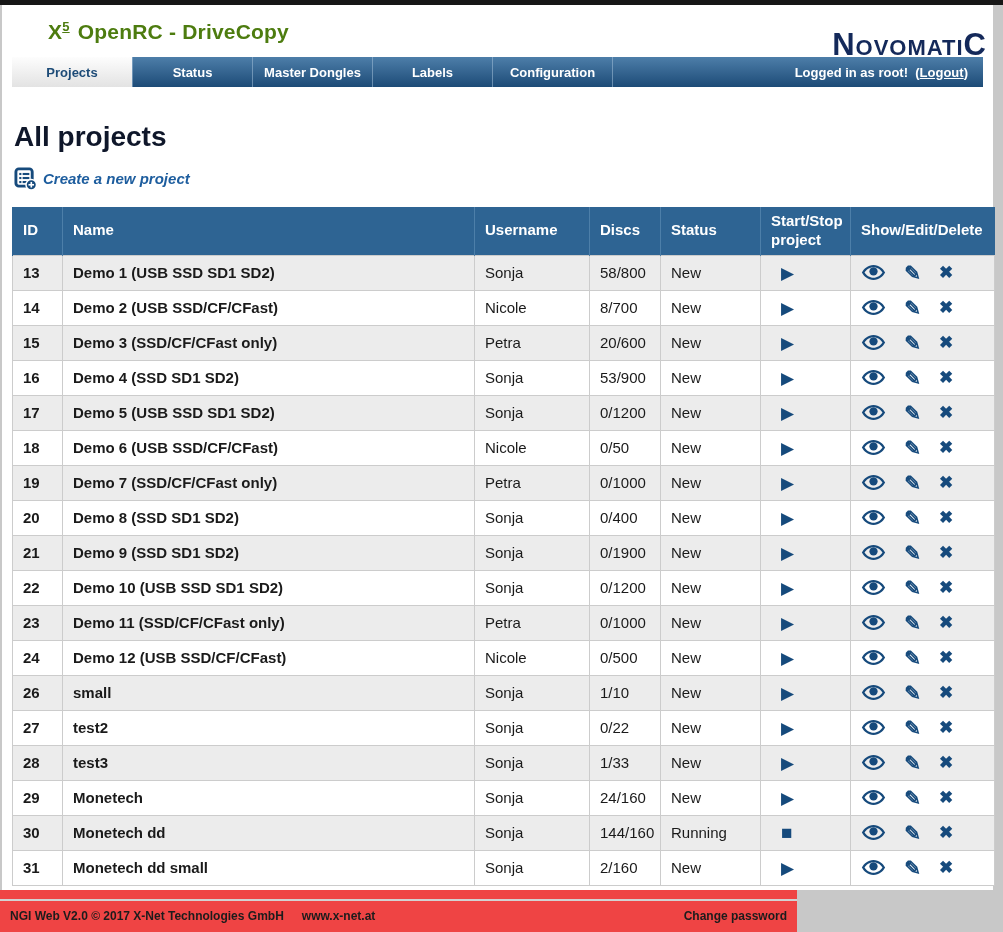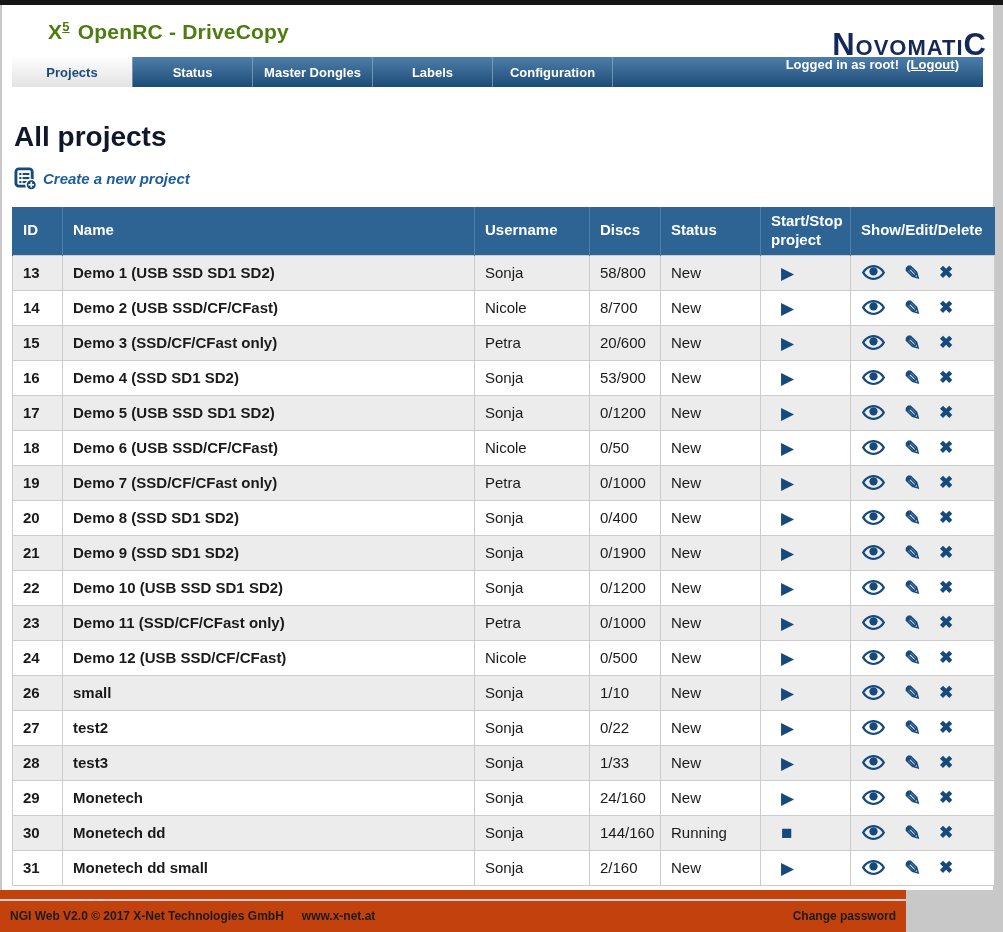--- a/index.html
+++ b/index.html
@@ -15,21 +15,21 @@
   .brand .big { font-size:31px; }
   .brand .small { font-size:22px; }
 
   
   .tabs { display:flex; height:30px; margin:0 10px; background:linear-gradient(#4d7ea9,#1d4b77); }
   .tab { width:120px; display:flex; align-items:center; justify-content:center;
          color:#ffffff; font-size:13px; font-weight:bold; cursor:pointer;
          border-left:1px solid rgba(160,190,215,.55); }
   .tab:first-child { border-left:none; }
   .tab.active { background:linear-gradient(#fdfdfd,#e3e3e3); color:#1d4b77; border-left:none; }
-  .tab-fill { flex:1; display:flex; justify-content:flex-end; padding-right:24px;
+  .tab-fill { flex:1; display:flex; align-items:center; justify-content:flex-end; padding-right:15px;
               color:#fff; font-size:13px; font-weight:bold; border-left:1px solid rgba(160,190,215,.55); }
   .logout { color:#fff; text-decoration:none; }
   .logout u { text-decoration:underline; }
 
   
   h1 { margin:34px 0 14px 12px; font-size:28px; color:#0f172a; }
   .create-row { display:flex; align-items:center; gap:6px; margin-left:12px; }
   .create-link { font-size:15px; font-weight:bold; font-style:italic; color:#1d5d9e; text-decoration:none; cursor:pointer; }
   .create-icon { display:inline-flex; cursor:pointer; }
 
@@ -46,21 +46,21 @@
   .icon-btn { background:none; border:none; cursor:pointer; color:#164a7c; padding:0; line-height:1; vertical-align:middle; }
   .play-glyph { font-size:17px; color:#164a7c; }
   .stop-glyph { font-size:19px; color:#164a7c; }
   .pencil-glyph { font-size:20px; font-weight:bold; color:#164a7c; }
   .x-glyph { font-size:17px; font-weight:bold; color:#164a7c; }
   td.actions .icon-btn { margin-right:14px; }
   td.actions .icon-btn:last-child { margin-right:0; }
   td.startstop { text-align:left; padding-left:20px; }
 
   
-  .footer { position:absolute; bottom:0; left:0; width:906px; height:42px; background:#c2410c; }
+  .footer { position:absolute; bottom:0; left:0; width:797px; height:42px; background:#ef4444; }
   .footer .strip { height:11px; border-bottom:2px solid #d2d2d2; }
   .footer .txt { display:flex; justify-content:space-between; align-items:center; height:29px; padding:0 10px;
                  font-size:12px; font-weight:bold; color:#1c1c1c; }
   .footer .left span { margin-right:18px; }
   .footer a { color:#1c1c1c; text-decoration:none; cursor:pointer; }
 </style>
 </head>
 <body>
 
 <div class="topbar"></div>

